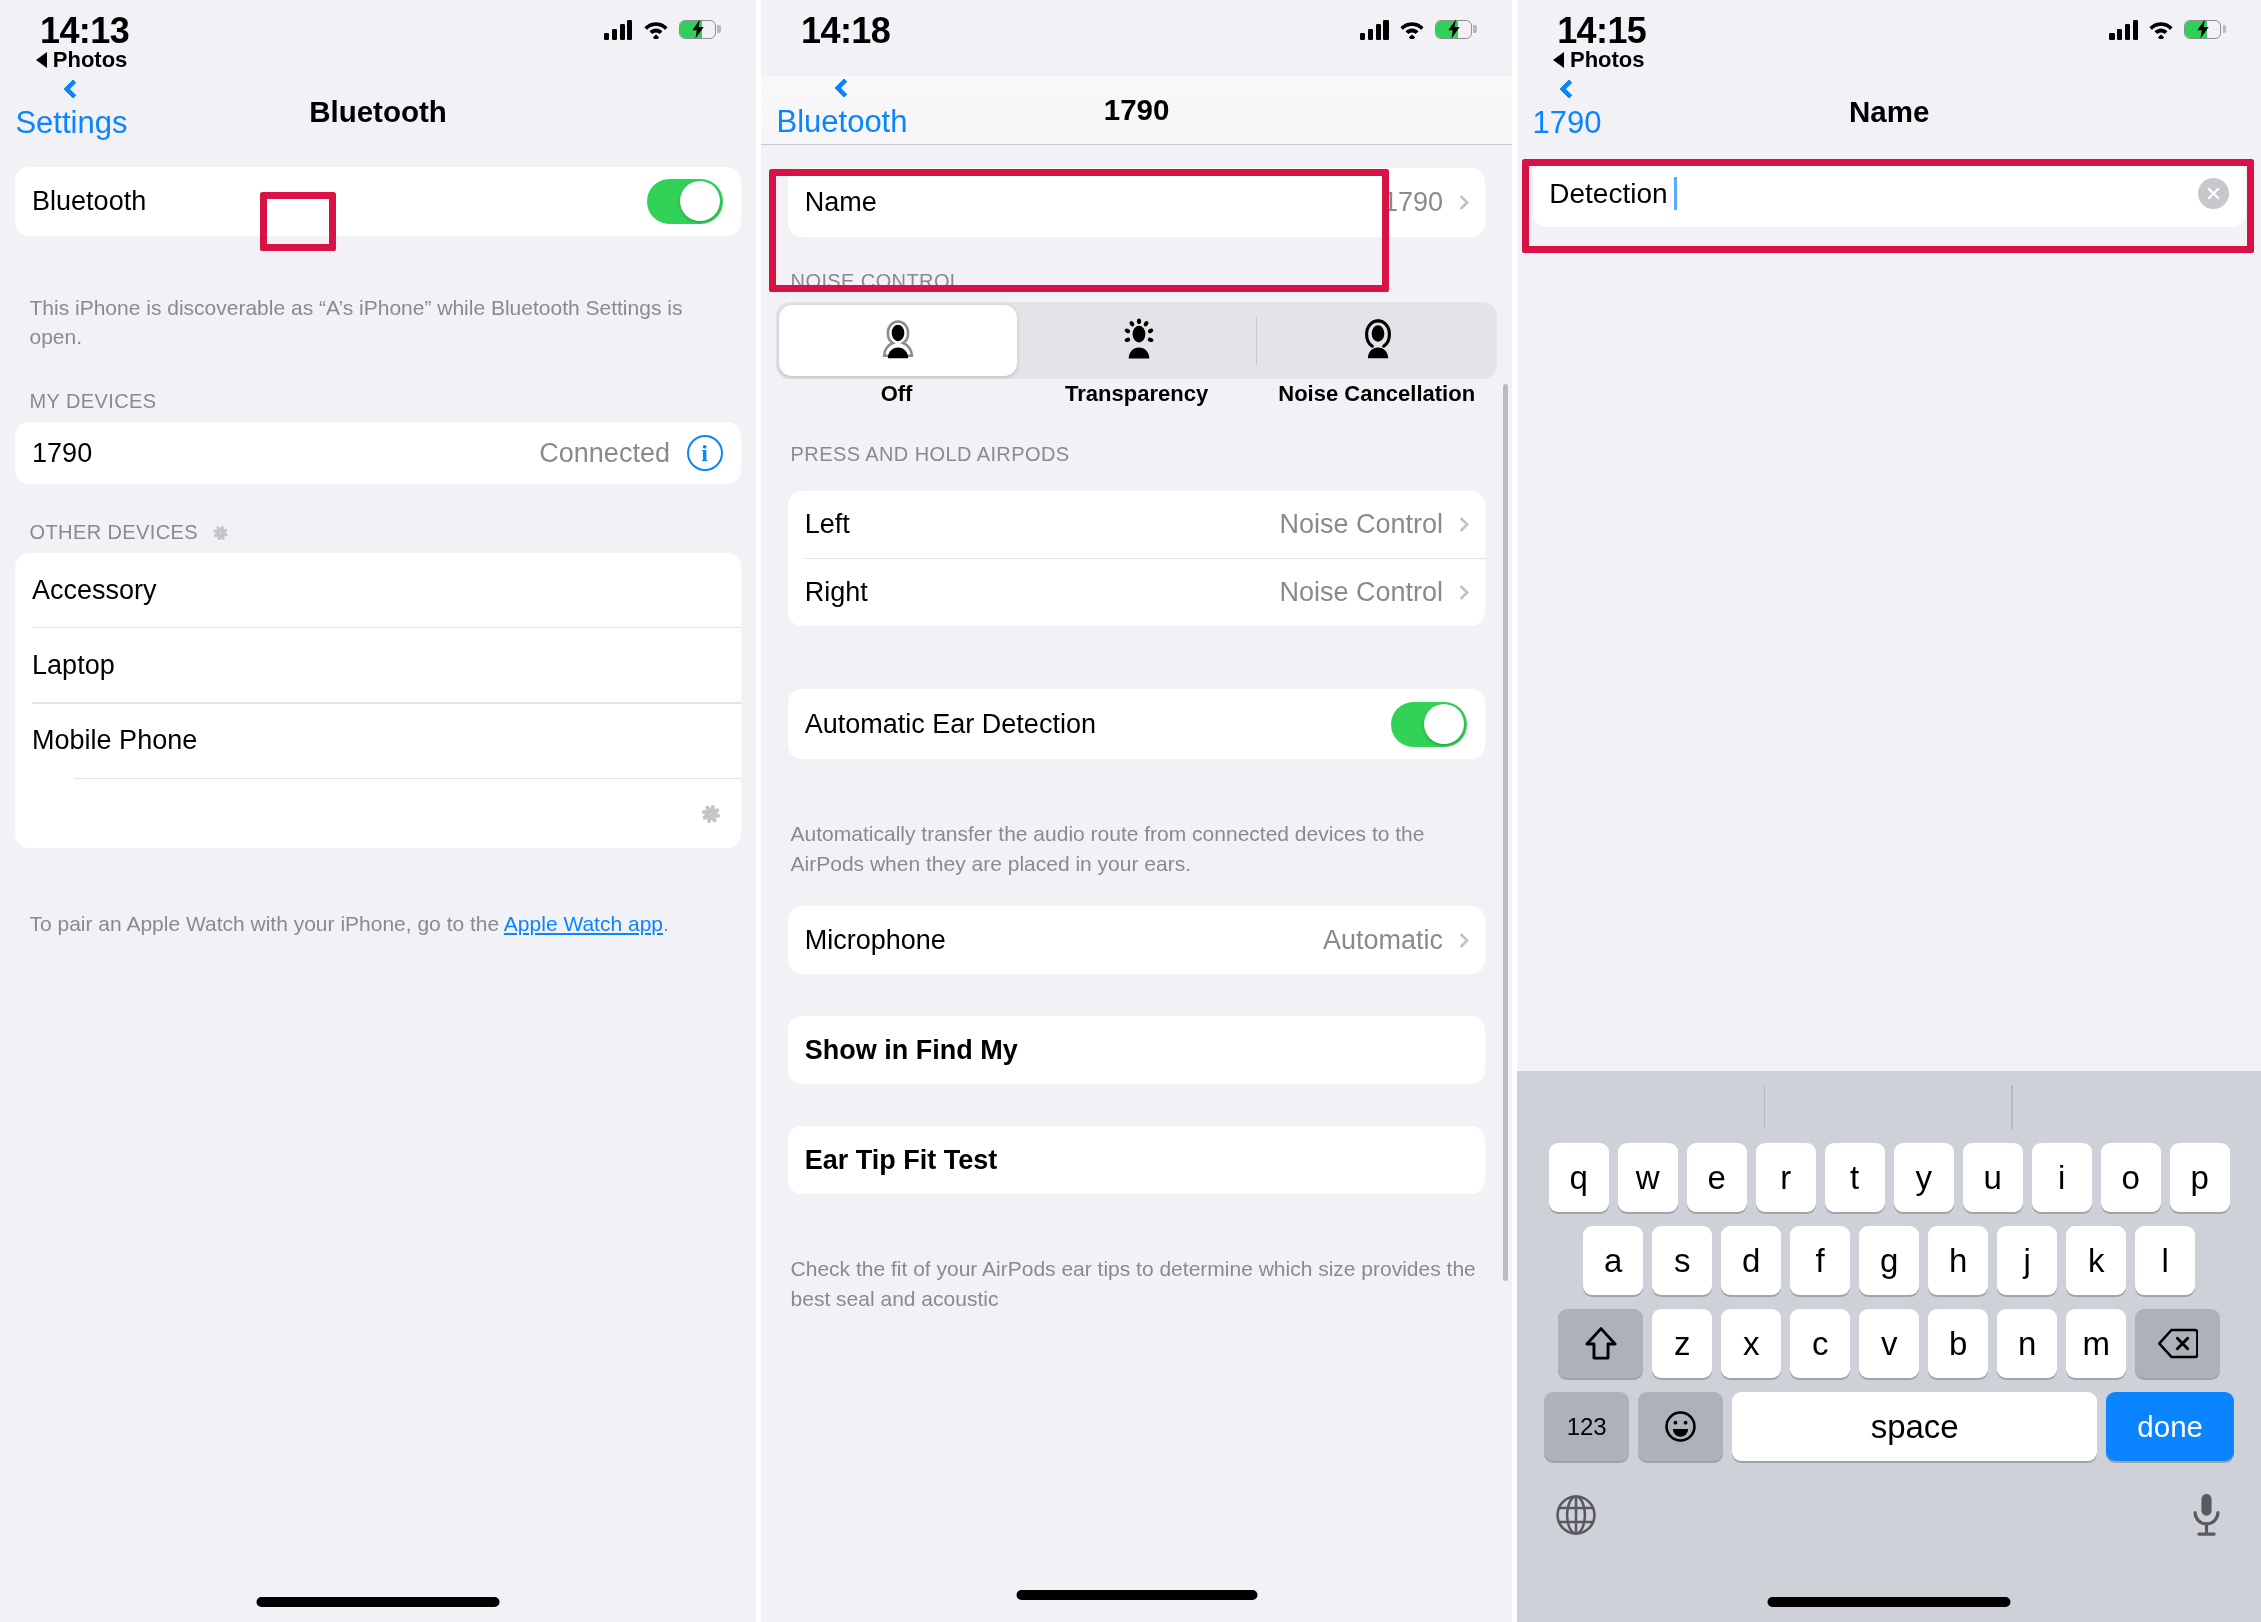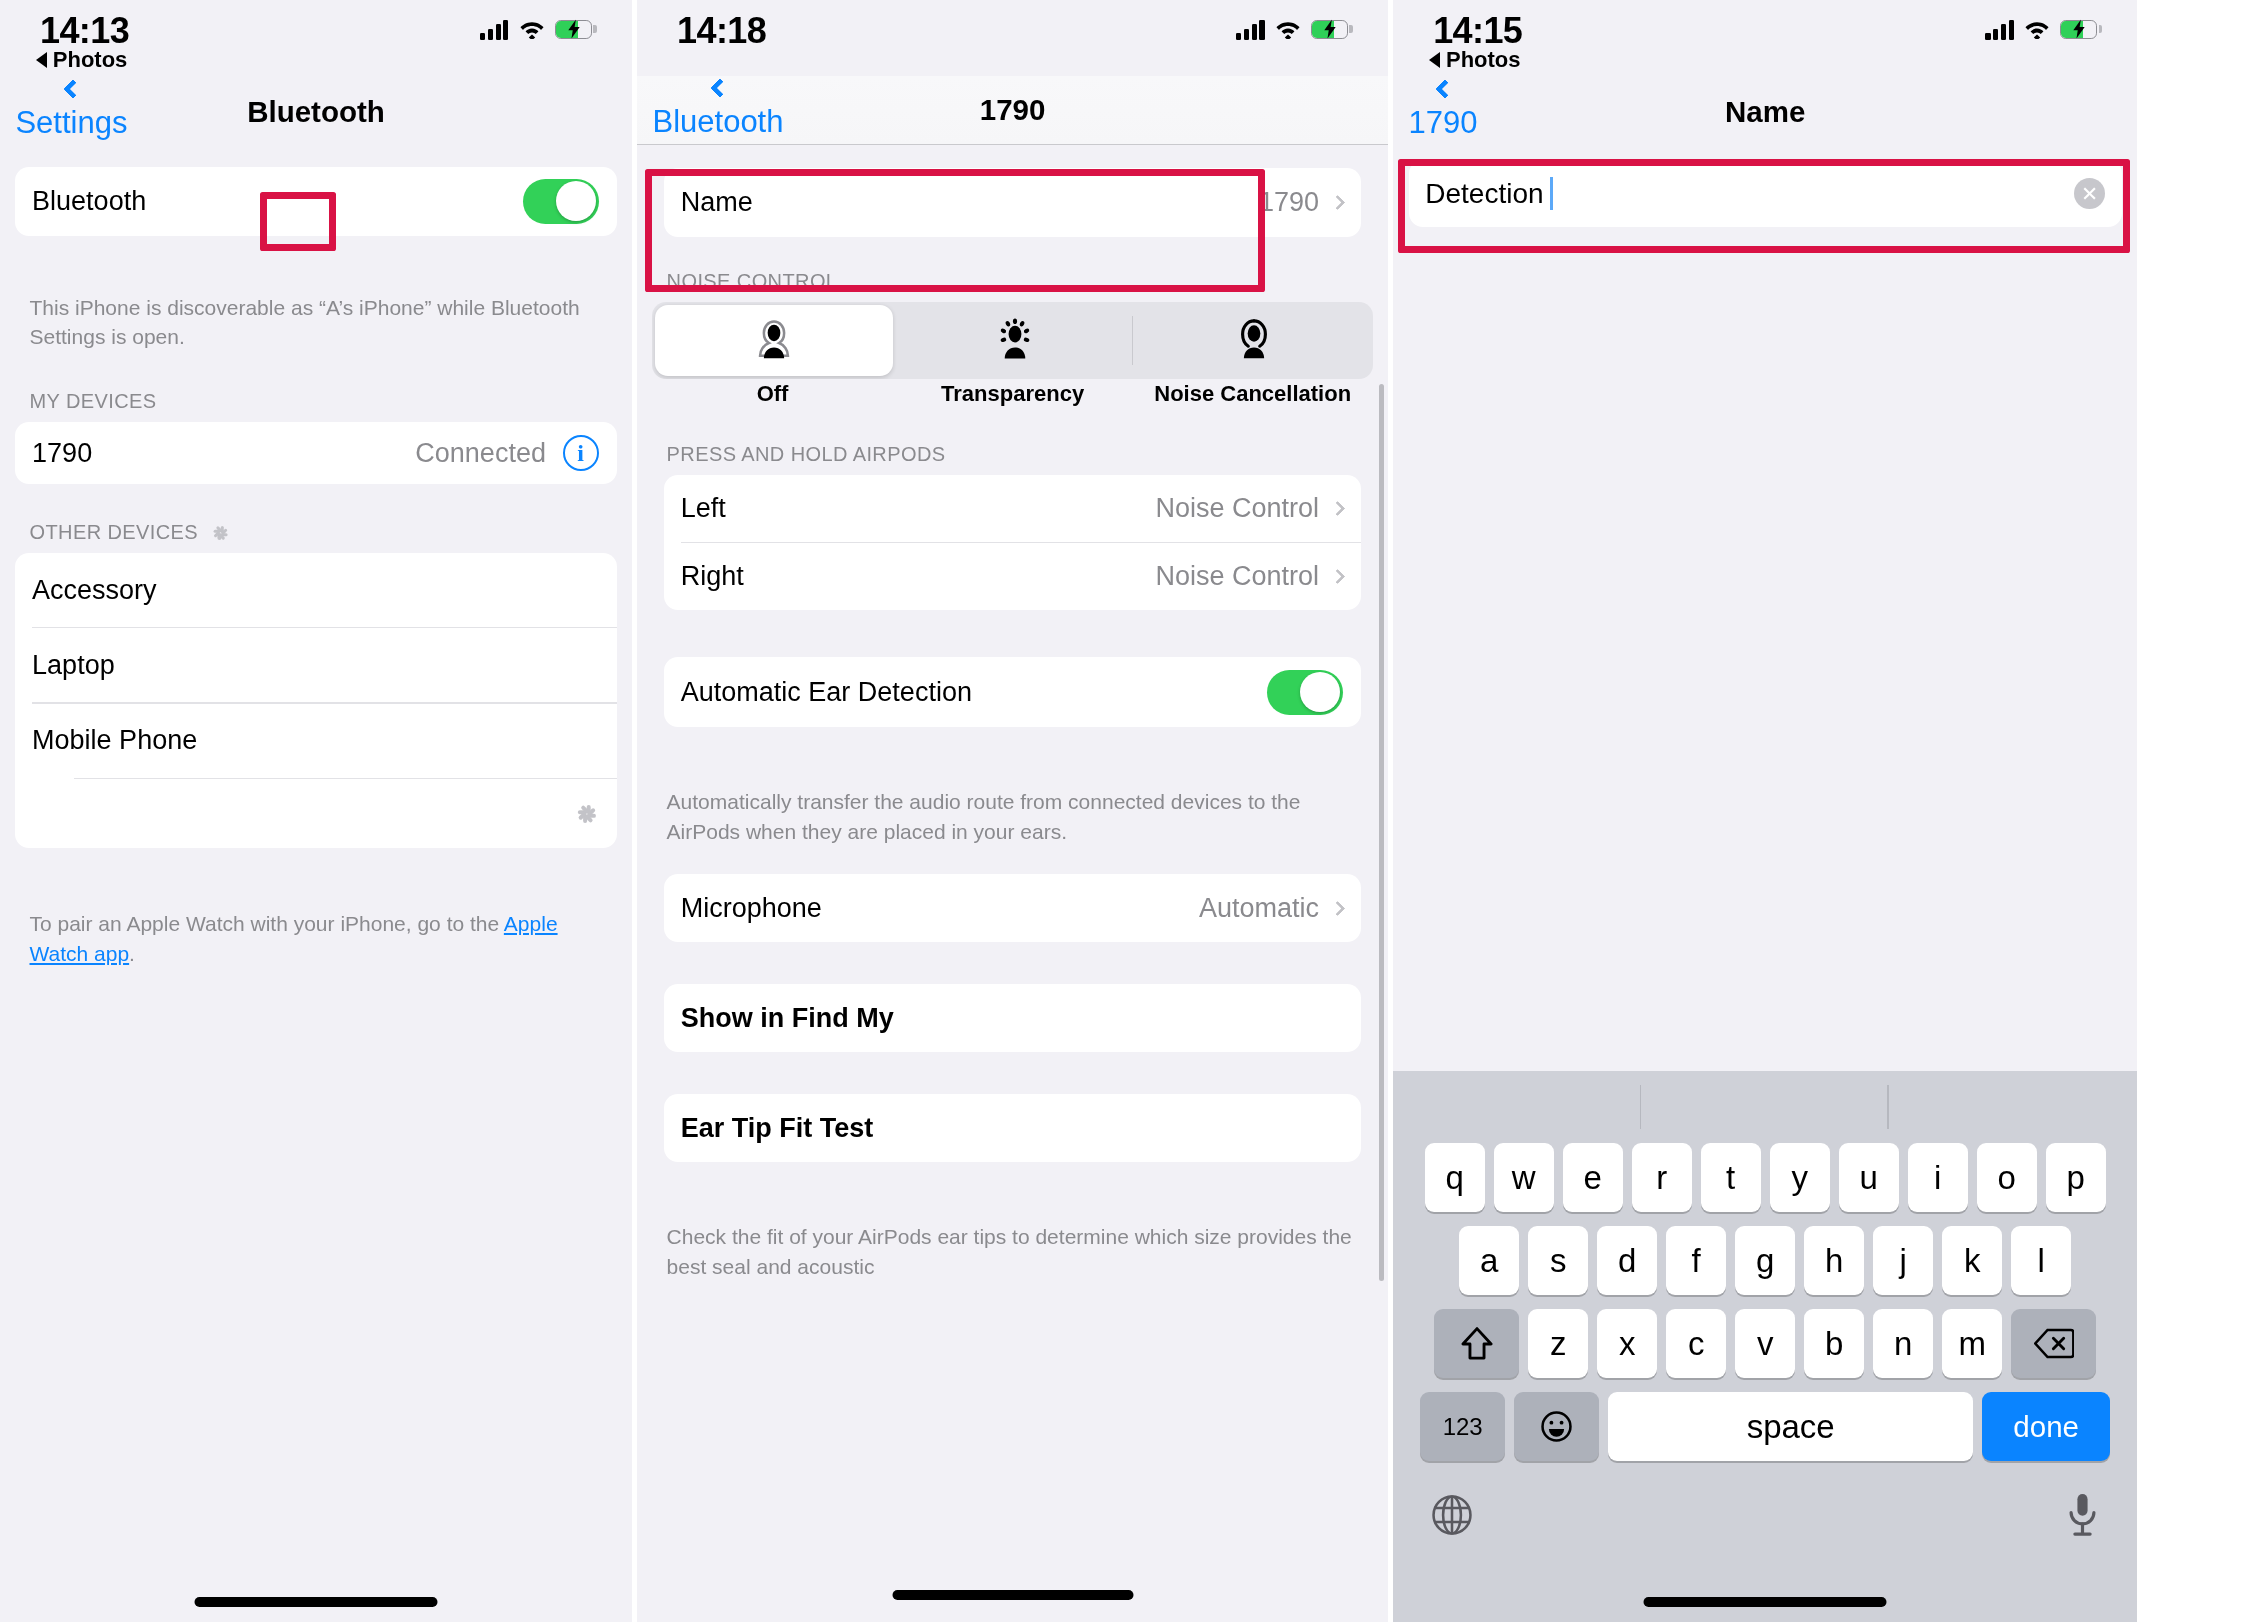--- a/index.html
+++ b/index.html
@@ -11,21 +11,21 @@
 
   .screens { display: flex; width: 2261px; height: 1622px; background:#fff; }
 
   .phone {
     position: relative;
     height: 1622px;
     background: #f2f1f6;
     overflow: hidden;
     flex: 0 0 auto;
   }
-  .p1 { width: 632px; }
+  .p1 { width: 756px; }
   .gap { width: 5.1px; flex: 0 0 auto; background:#ffffff; height:1622px; }
   .p2 { width: 751px; }
   .p3 { width: 744px; }
 
   
   .statusbar {
     position: relative;
     height: 77px;
     padding: 0 40px;
     display: flex; align-items: flex-start; justify-content: space-between;
@@ -411,21 +411,21 @@
           </div>
         </div>
         <div class="seg-labels">
           <div>Off</div>
           <div>Transparency</div>
           <div>Noise Cancellation</div>
         </div>
       </div>
 
       <div class="group-header" style="padding-top:35px;padding-left:29.5px">PRESS AND HOLD AIRPODS</div>
-      <div class="card" style="margin:0 27px">
+      <div class="card" style="margin:16px 27px">
         <div class="row" style="min-height:67px">
           <span class="label">Left</span>
           <span class="value">Noise Control</span>
           <span class="chev-r"></span>
         </div>
         <div class="sep"></div>
         <div class="row" style="min-height:67px">
           <span class="label">Right</span>
           <span class="value">Noise Control</span>
           <span class="chev-r"></span>

